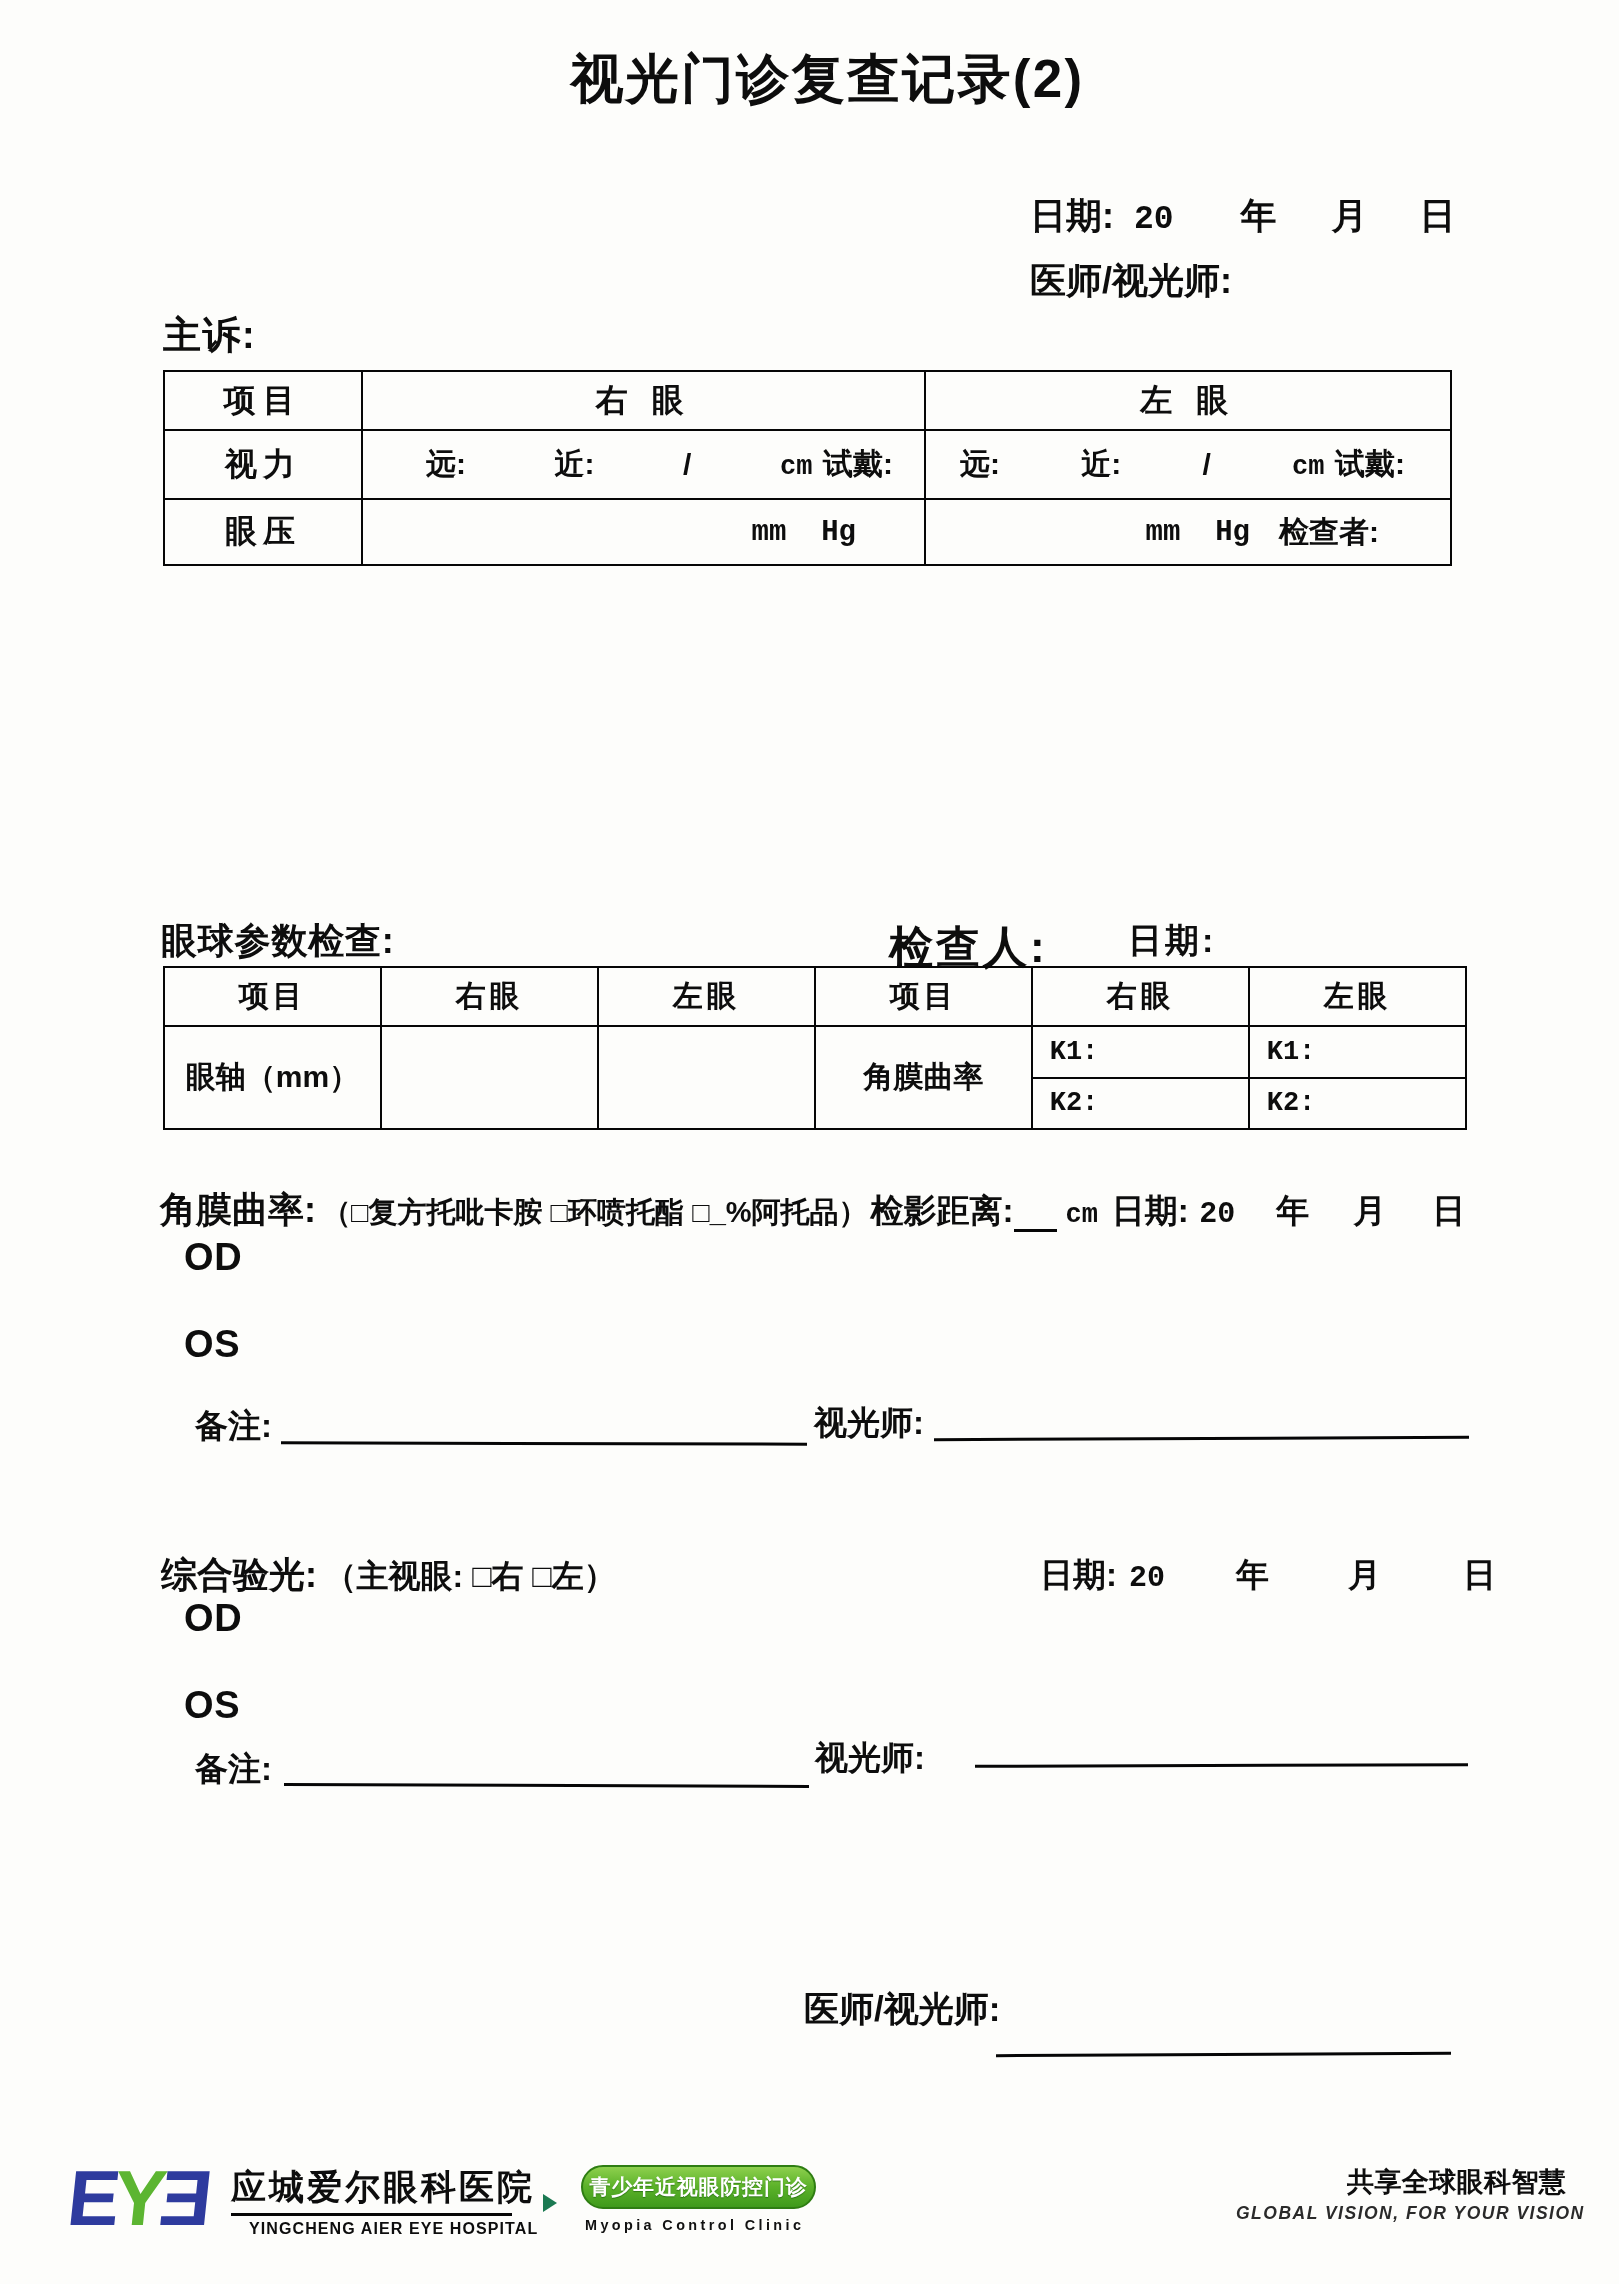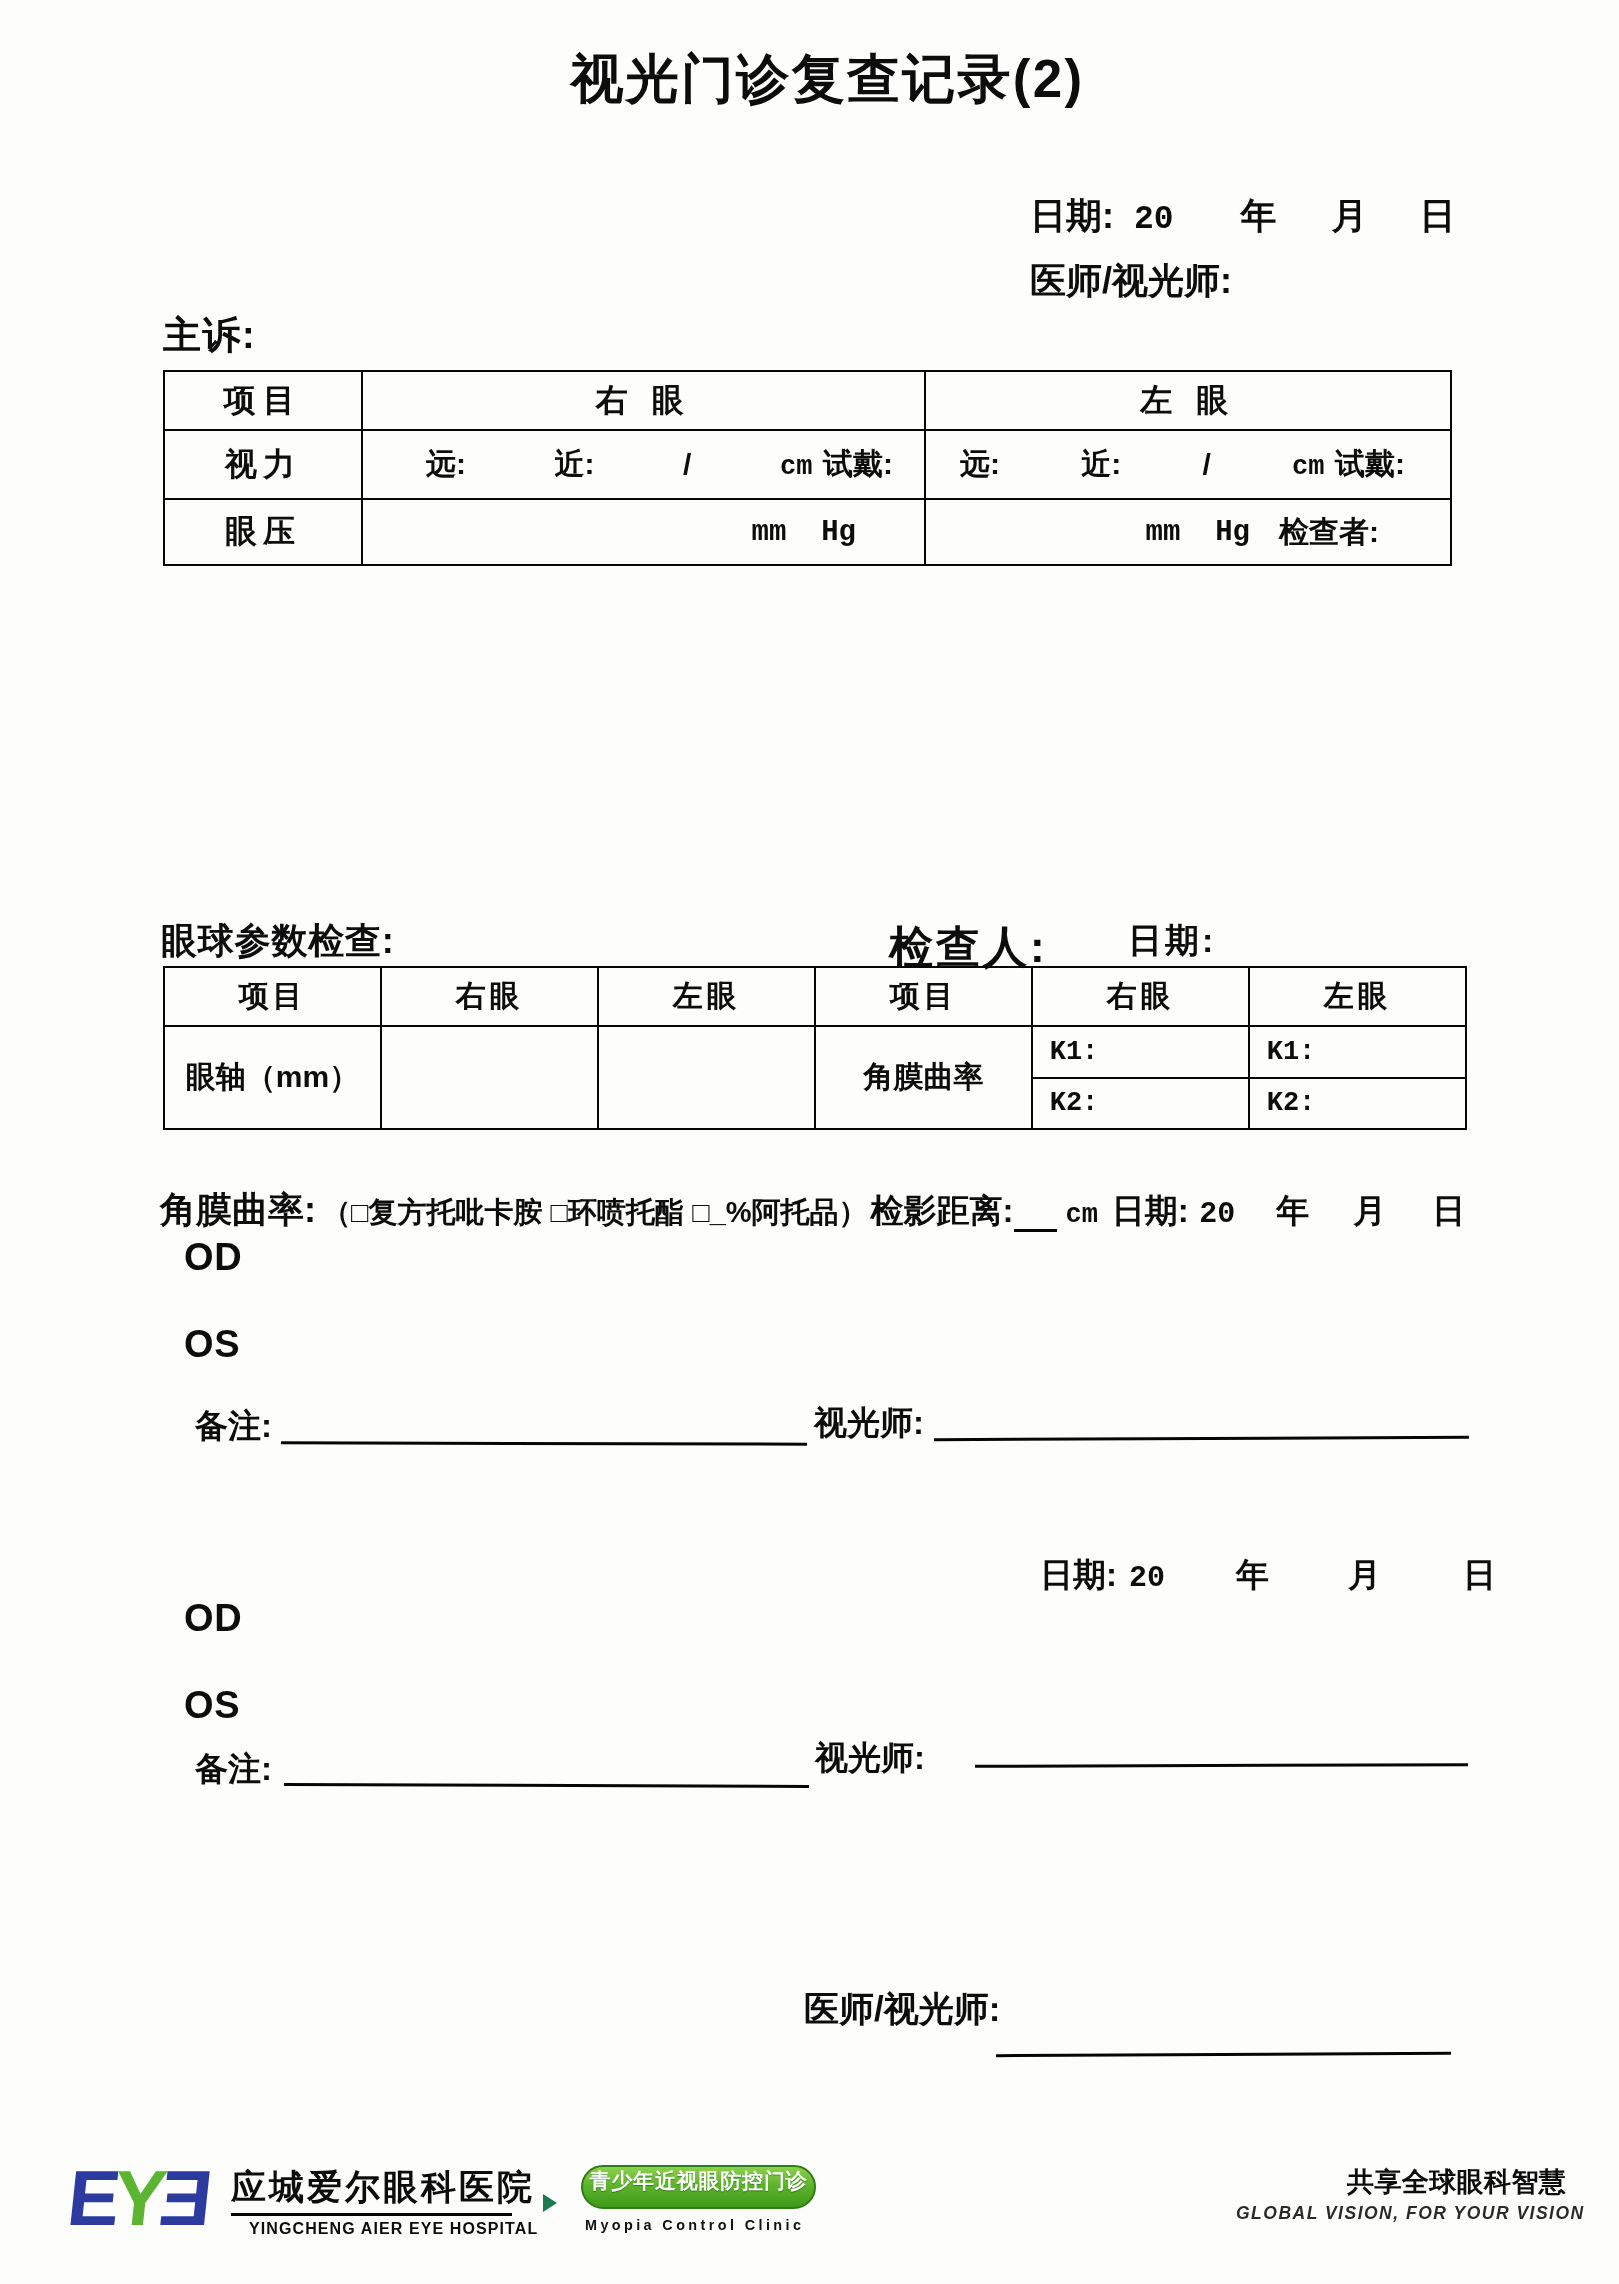--- a/index.html
+++ b/index.html
@@ -104,21 +104,21 @@
   .logo{left:68px;top:2161px;font-size:78px;font-weight:900;line-height:75px;transform:skewX(-6deg);white-space:nowrap;}
   .logo .le{color:#2e3b9e;}
   .logo .ly{color:#5cb531;margin:0 -6px;}
   .logo .le2{color:#2e3b9e;display:inline-block;transform:scaleX(-1);}
   .hosp-cn{left:231px;top:2164px;font-size:35px;font-weight:900;letter-spacing:3px;}
   .hosp-ul{left:231px;top:2213px;width:281px;border-top:3px solid #060606;}
   .hosp-en{left:233px;top:2220px;font-size:16px;font-weight:800;letter-spacing:1.1px;margin-left:16px;}
   .f-arrow{left:543px;top:2194px;width:0;height:0;border-left:14.4px solid #1b7a52;border-top:9px solid transparent;border-bottom:9px solid transparent;}
   .badge{left:581px;top:2165px;width:231px;height:40px;border:2.3px solid #2e7d12;border-radius:22px;
          background:linear-gradient(180deg,#8ed04e 0%,#5cb22a 48%,#3f9a1b 100%);
-         display:flex;align-items:flex-start;justify-content:center;}
+         display:flex;align-items:center;justify-content:center;}
   .badge span{color:#ffffff;font-size:21px;font-weight:800;letter-spacing:0.8px;text-shadow:0 0.8px 0.8px rgba(0,60,0,.45);}
   .badge-en{left:585px;top:2217px;font-size:14.4px;font-weight:600;letter-spacing:3.4px;color:#111;}
   .slogan-cn{left:1347px;top:2164px;font-size:27px;font-weight:900;letter-spacing:0.4px;}
   .slogan-en{left:1236px;top:2203px;font-size:17.5px;font-weight:700;font-style:italic;letter-spacing:1.5px;color:#2a2a2a;}
 </style>
 </head>
 <body>
 
 <div class="page">
 
@@ -218,20 +218,23 @@
   <div class="abs dil-line">
     <span class="big">角膜曲率:</span><span class="opts">（□复方托吡卡胺 □环喷托酯  □_%阿托品）</span><span class="dist">检影距离:</span><span class="fill-line">&nbsp;</span><span class="unit mono">cm</span><span class="dlab">日期:</span><span class="v20 mono">20</span><span class="yy">年</span><span class="mo">月</span><span class="dy">日</span>
   </div>
   <div class="abs od od1">OD</div>
   <div class="abs od os1">OS</div>
   <div class="abs remark r1">备注:</div>
   <div class="abs uline u1"></div>
   <div class="abs remark o1">视光师:</div>
   <div class="abs uline u2"></div>
 
+  <div class="abs comp-line">
+    <span class="big">综合验光:</span><span class="dom">（主视眼: □右  □左）</span>
+  </div>
   <div class="abs comp-date">
     <span>日期:</span><span class="v20 mono">20</span><span class="yy">年</span><span class="mo">月</span><span class="dy">日</span>
   </div>
   <div class="abs od od2">OD</div>
   <div class="abs od os2">OS</div>
   <div class="abs remark r2">备注:</div>
   <div class="abs uline u3"></div>
   <div class="abs remark o2">视光师:</div>
   <div class="abs uline u4"></div>
 

